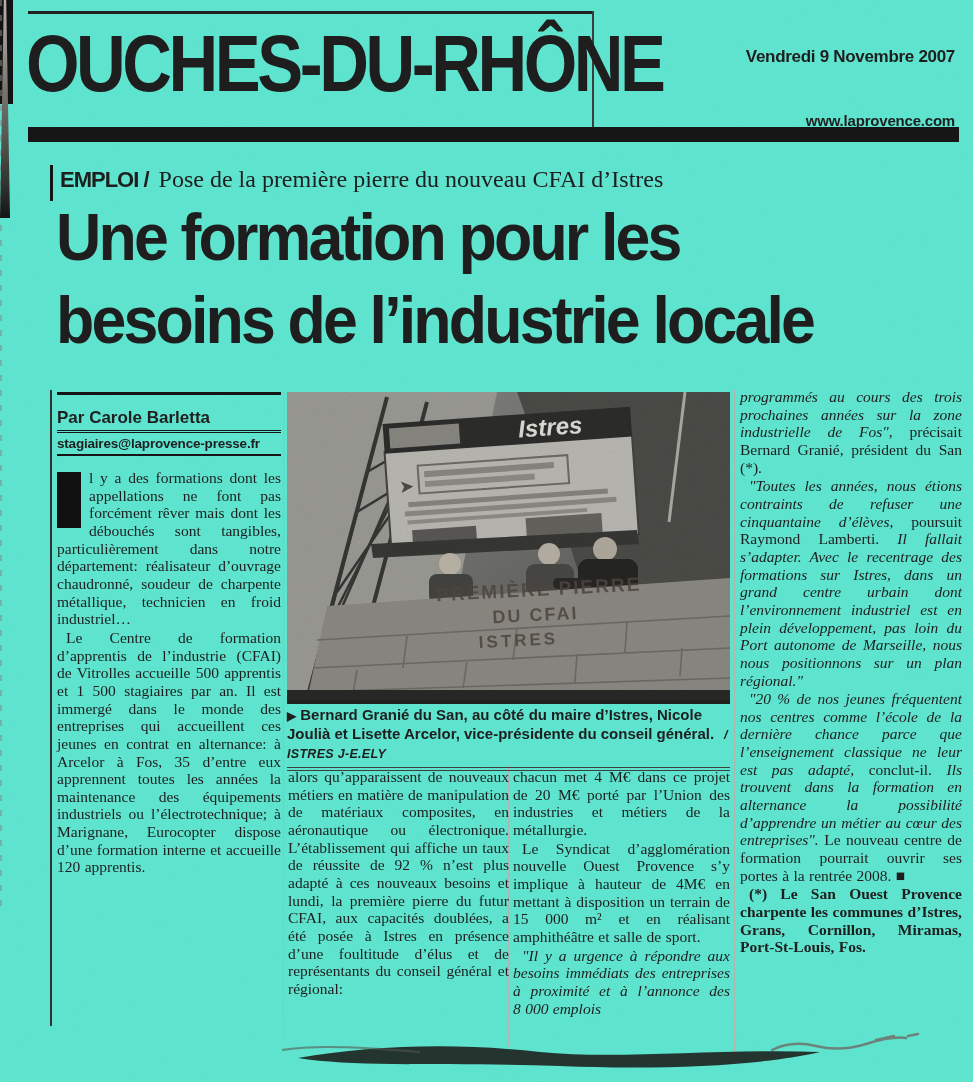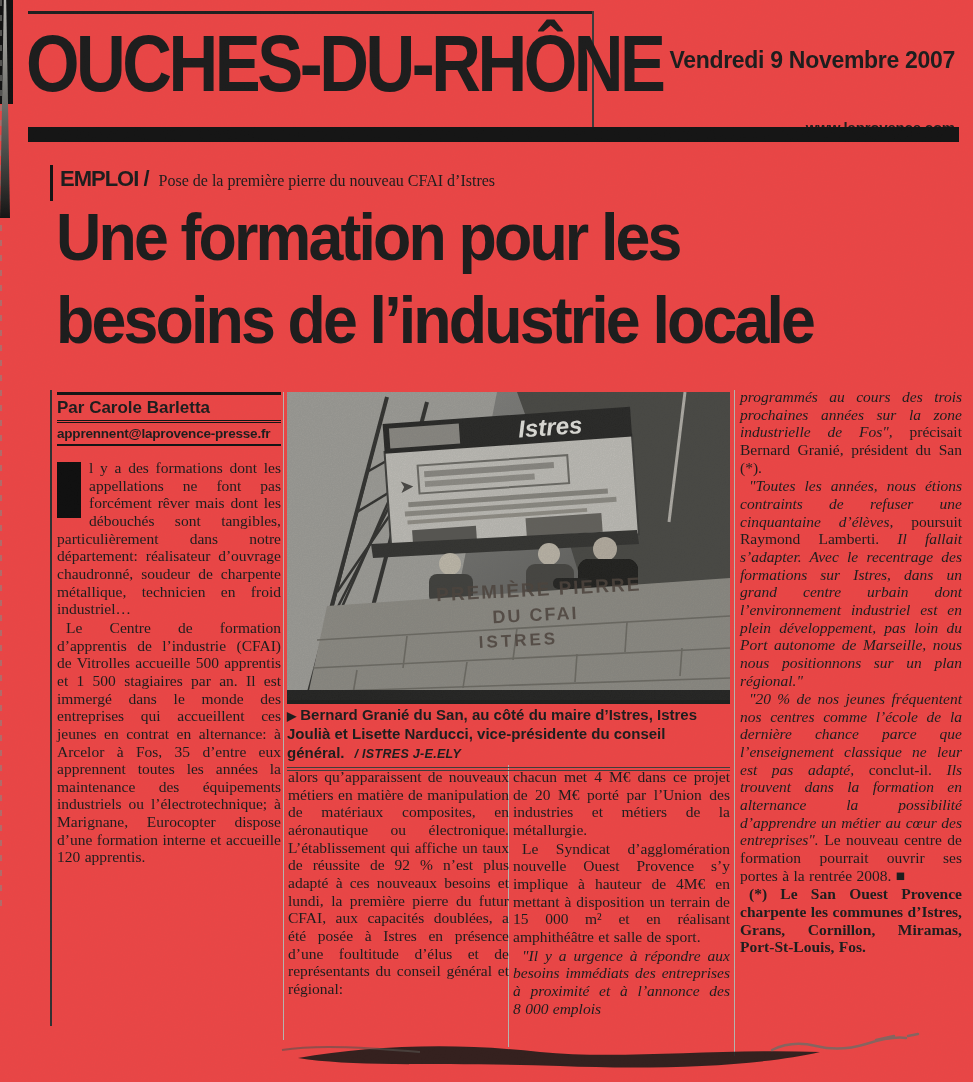--- a/index.html
+++ b/index.html
@@ -1,18 +1,18 @@
 <!DOCTYPE html>
 <html><head>
 <meta charset="utf-8">
 <style>
   html,body { margin:0; padding:0; background:#9a9a9a; }
   .page {
     position:relative; width:973px; height:1082px; overflow:hidden;
-    background:#ef4444; color:#1a1a1a;
+    background:#5eead4; color:#1a1a1a;
     font-family:"Liberation Serif", serif;
   }
   
   .edge-strip { position:absolute; left:0; top:5; width:13px; height:104px; background:#0e0e0e; }
   .edge-dots  { position:absolute; left:5; top:118; width:2px; height:910px; opacity:.55;
                 background:repeating-linear-gradient(to bottom,#8a8a86 0 6px, transparent 6px 15px); }
   .edge-wedge { position:absolute; left:1; top:420; width:10px; height:218px;
                 background:linear-gradient(to bottom,#b9b8b3,#4a4a46 70%,#111);
                 clip-path:polygon(38% 0,62% 0,100% 100%,0% 100%); }
   .grain { position:absolute; inset:0; pointer-events:none; opacity:.05; }
@@ -20,39 +20,39 @@
   .scribble { position:absolute; left:768px; top:1032px; pointer-events:none; opacity:.8; }
 
   
   .topline  { position:absolute; left:28px; top:11px; width:565px; height:3px; background:#1c1c1c; }
   .vdiv     { position:absolute; left:592px; top:11px; width:2px; height:117px; background:#3a3a3a; }
   .masthead { position:absolute; left:26px; top:18px; white-space:nowrap;
               font-family:"Liberation Sans", sans-serif; font-weight:bold;
               font-size:80px; letter-spacing:-4px; transform:scaleX(.86); transform-origin:left top; }
   .dateblock{ position:absolute; right:18px; top:47px; text-align:right;
               font-family:"Liberation Sans", sans-serif; font-weight:bold; }
-  .date  { font-size:23px; letter-spacing:-.3px; }
+  .date  { font-size:17px; letter-spacing:-.3px; }
   .site  { font-size:15px; letter-spacing:-.2px;margin-top:45px; }
   .blackbar { position:absolute; left:28px; top:127px; width:931px; height:15px; background:#121212; }
 
   
   .kicker-tick { position:absolute; left:50px; top:165px; width:3px; height:36px; background:#111; }
   .kicker { position:absolute; left:60px; top:166px; white-space:nowrap; }
   .kicker-section { font-family:"Liberation Sans", sans-serif; font-weight:bold;
                     font-size:22px; letter-spacing:-1px; }
-  .kicker-text { font-family:"Liberation Serif", serif; font-size:16px; margin-left:6px; }
+  .kicker-text { font-family:"Liberation Serif", serif; font-size:24px; margin-left:6px; }
   .headline { position:absolute; left:56px; top:196px;
               font-family:"Liberation Sans", sans-serif; font-weight:bold;
               font-size:66px; line-height:83px; letter-spacing:-3px;
               transform:scaleX(.95); transform-origin:left top; white-space:nowrap; }
 
   
   .byline { border-top:3px solid #111; margin-bottom:13px;
             font-family:"Liberation Sans", sans-serif; font-weight:bold; }
-  .byline .author { font-size:17px; padding:3px 0 2px; border-bottom:3px double #111; }
+  .byline .author { font-size:17px; padding:13px 0 2px; border-bottom:3px double #111; }
   .byline .email  { font-size:13.5px; padding:3px 0 3px; border-bottom:2px solid #111; letter-spacing:-.2px; }
 
   
   .col { position:absolute; }
   .col p { margin:0; text-align:justify; font-size:15.5px; line-height:1.14;
            word-spacing:.5px; }
   .col p.indent { text-indent:9px; }
   .col p + p { margin-top:1px; }
   .it { font-style:italic; }
   .bd { font-weight:bold; }
@@ -106,21 +106,21 @@
   </div>
 
   <div class="colrule-left"></div>
   <div class="vr vr1"></div>
   <div class="vr vr2"></div>
   <div class="vr vr3"></div>
 
   <div class="col col-left">
     <div class="byline">
       <div class="author">Par Carole Barletta</div>
-      <div class="email">apprennent@laprovence-presse.fr</div>
+      <div class="email">stagiaires@laprovence-presse.fr</div>
     </div>
     <div>
         <p><span class="dropcap"></span><span>l y a des formations dont les appellations ne font pas forcément rêver mais dont les débouchés sont tangibles, particulièrement dans notre département: réalisateur d’ouvrage chaudronné, soudeur de charpente métallique, technicien en froid industriel…</span></p>
         <p class="indent"><span>Le Centre de formation d’apprentis de l’industrie (CFAI) de Vitrolles accueille 500 apprentis et 1&nbsp;500 stagiaires par an. Il est immergé dans le monde des entreprises qui accueillent ces jeunes en contrat en alternance: à Arcelor à Fos, 35 d’entre eux apprennent toutes les années la maintenance des équipements industriels ou l’électrotechnique; à Marignane, Eurocopter dispose d’une formation interne et accueille 120 apprentis.</span></p>
       </div>
   </div>
 
   <div class="photo">
     <svg width="443" height="308" viewBox="0 0 443 308" xmlns="http://www.w3.org/2000/svg">
       <defs>
@@ -197,21 +197,21 @@
         <text x="150" y="205" font-size="19" letter-spacing="2">PREMIÈRE PIERRE</text>
         <text x="205" y="230" font-size="18" letter-spacing="2">DU CFAI</text>
         <text x="190" y="254" font-size="17" letter-spacing="3">ISTRES</text>
       </g>
       <rect x="0" y="298" width="443" height="10" fill="#1b1b19"></rect>
       <rect width="443" height="308" filter="url(#ngrain)" opacity="0.16"></rect>
     </svg>
   </div>
 
   <div class="caption">
-    <span class="marker">▶</span><span>Bernard Granié du San, au côté du maire d’Istres, Istres Joulià et Lisette Narducci, vice-présidente du conseil général.</span><span class="credit">/ ISTRES J-E.ELY</span>
+    <span class="marker">▶</span><span>Bernard Granié du San, au côté du maire d’Istres, Nicole Joulià et Lisette Arcelor, vice-présidente du conseil général.</span><span class="credit">/ ISTRES J-E.ELY</span>
   </div>
 
   <div class="col col-middle">
       <p><span>alors qu’apparaissent de nouveaux métiers en matière de manipulation de matériaux composites, en aéronautique ou électronique. L’établissement qui affiche un taux de réussite de 92&nbsp;% n’est plus adapté à ces nouveaux besoins et lundi, la première pierre du futur CFAI, aux capacités doublées, a été posée à Istres en présence d’une foultitude d’élus et de représentants du conseil général et régional:</span></p>
     </div>
   <div class="col col-midright">
       <p><span>chacun met 4&nbsp;M€ dans ce projet de 20&nbsp;M€ porté par l’Union des industries et métiers de la métallurgie.</span></p>
       <p class="indent"><span>Le Syndicat d’agglomération nouvelle Ouest Provence s’y implique à hauteur de 4M€ en mettant à disposition un terrain de 15&nbsp;000&nbsp;m² et en réalisant amphithéâtre et salle de sport.</span></p>
       <p class="indent"><span class="it">"Il y a urgence à répondre aux besoins immédiats des entreprises à proximité et à l’annonce des 8&nbsp;000 emplois</span></p>
     </div>

